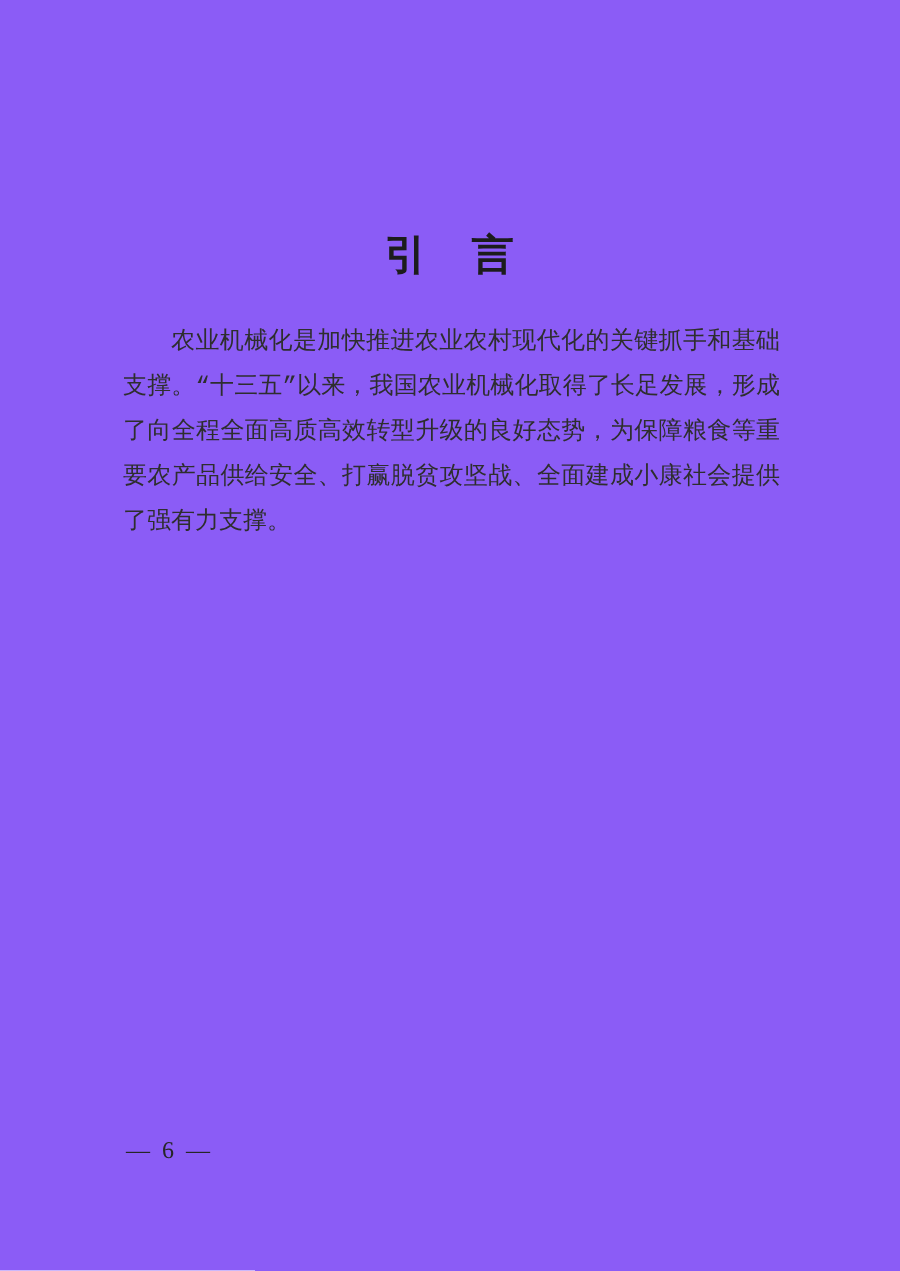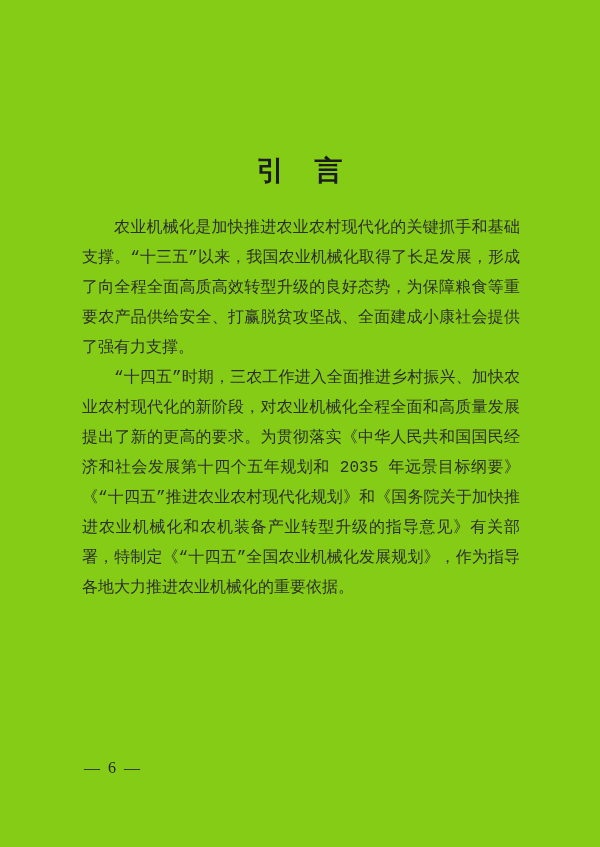--- a/index.html
+++ b/index.html
@@ -4,21 +4,21 @@
 <style>
   html, body {
     margin: 0;
     padding: 0;
     background: #ffffff;
   }
   .page {
     position: relative;
     width: 600px;
     height: 847px;
-    background: #84cc16;
+    background: #8b5cf6;
     overflow: hidden;
     font-family: "Liberation Serif", "DejaVu Serif", serif;
     color: #2e2e2e;
   }
   .doc-title {
     position: absolute;
     top: 152px;
     left: 0;
     width: 100%;
     margin: 0;
@@ -59,18 +59,17 @@
 </style>
 </head>
 <body>
 
 <div class="page">
 
   <h1 class="doc-title">引　言</h1>
 
   <div class="doc-body">
     <p>农业机械化是加快推进农业农村现代化的关键抓手和基础支撑。“十三五”以来，我国农业机械化取得了长足发展，形成了向全程全面高质高效转型升级的良好态势，为保障粮食等重要农产品供给安全、打赢脱贫攻坚战、全面建成小康社会提供了强有力支撑。</p>
-    <p>“十四五”时期，三农工作进入全面推进乡村振兴、加快农业农村现代化的新阶段，对农业机械化全程全面和高质量发展提出了新的更高的要求。为贯彻落实《中华人民共和国国民经济和社会发展第十四个五年规划和 2035 年远景目标纲要》《“十四五”推进农业农村现代化规划》和《国务院关于加快推进农业机械化和农机装备产业转型升级的指导意见》有关部署，特制定《“十四五”全国农业机械化发展规划》，作为指导各地大力推进农业机械化的重要依据。</p>
   </div>
 
   <div class="page-number">— 6 —</div>
 
 </div>
 
 </body></html>

